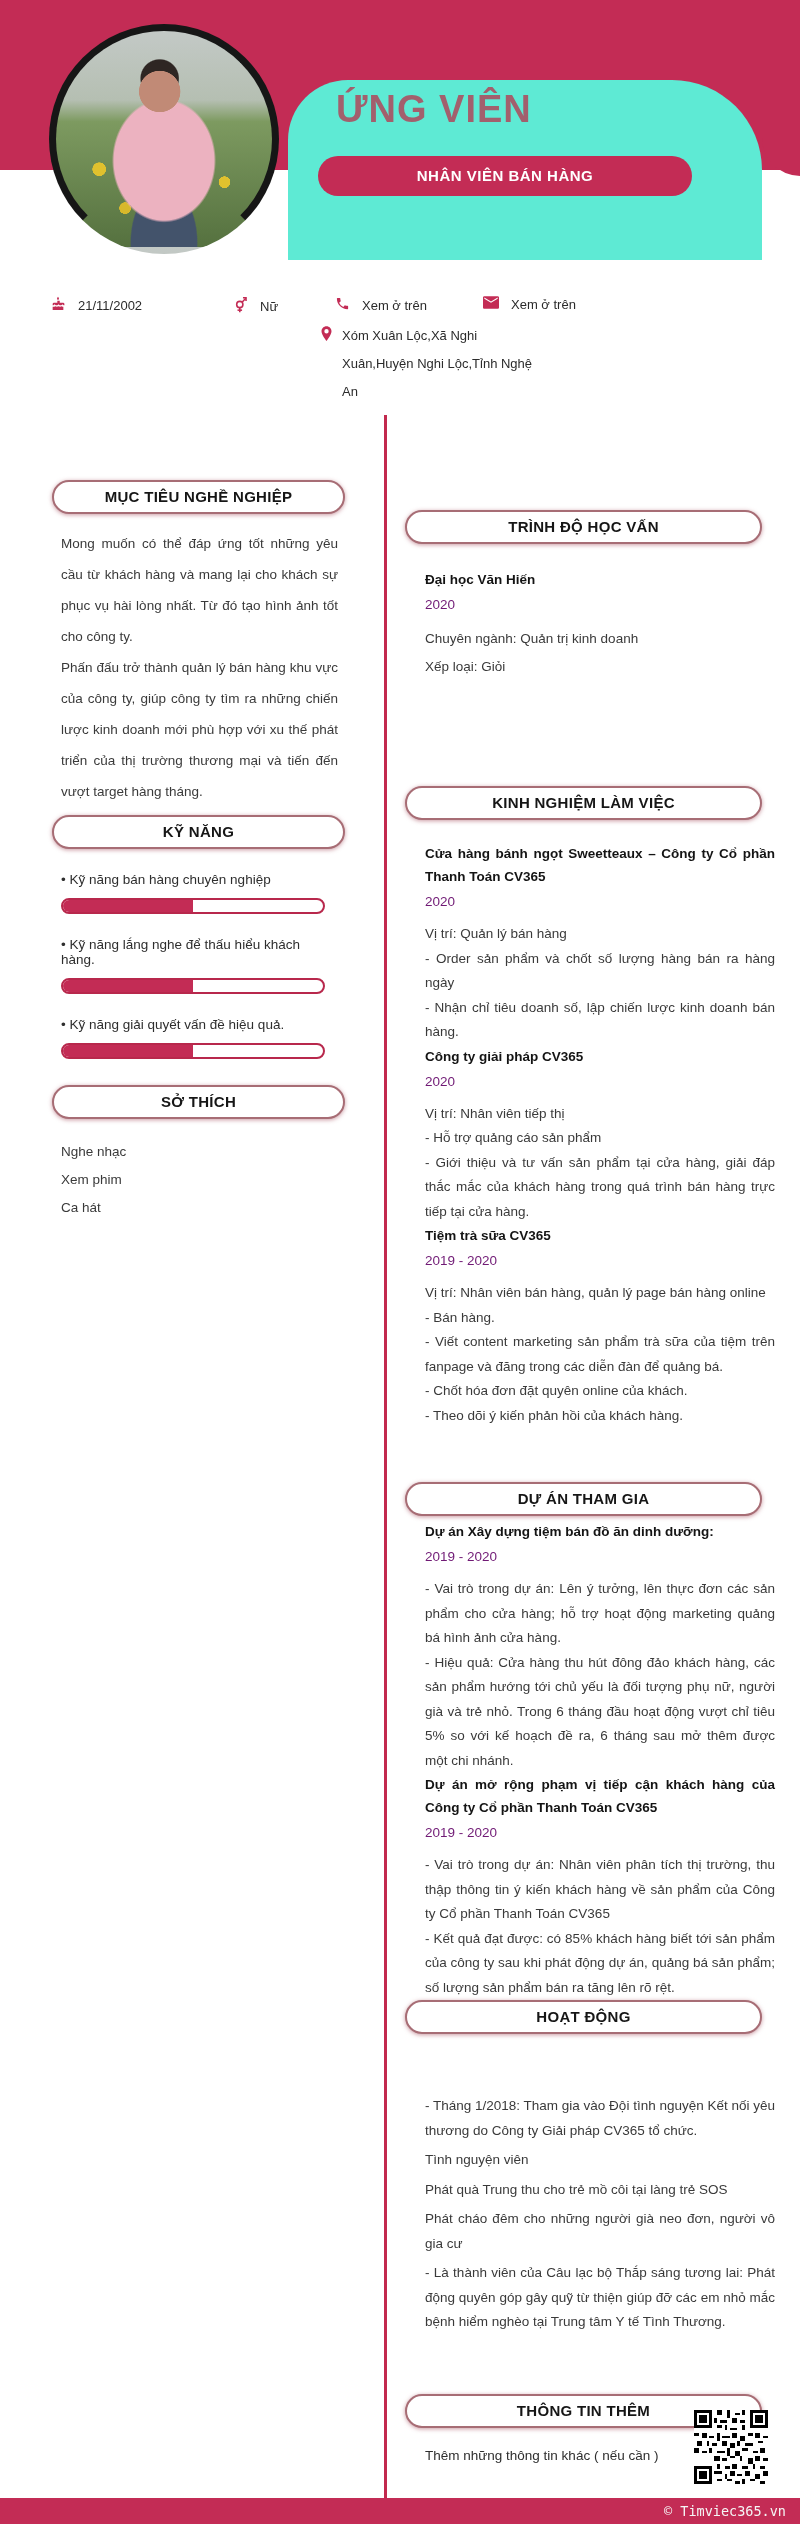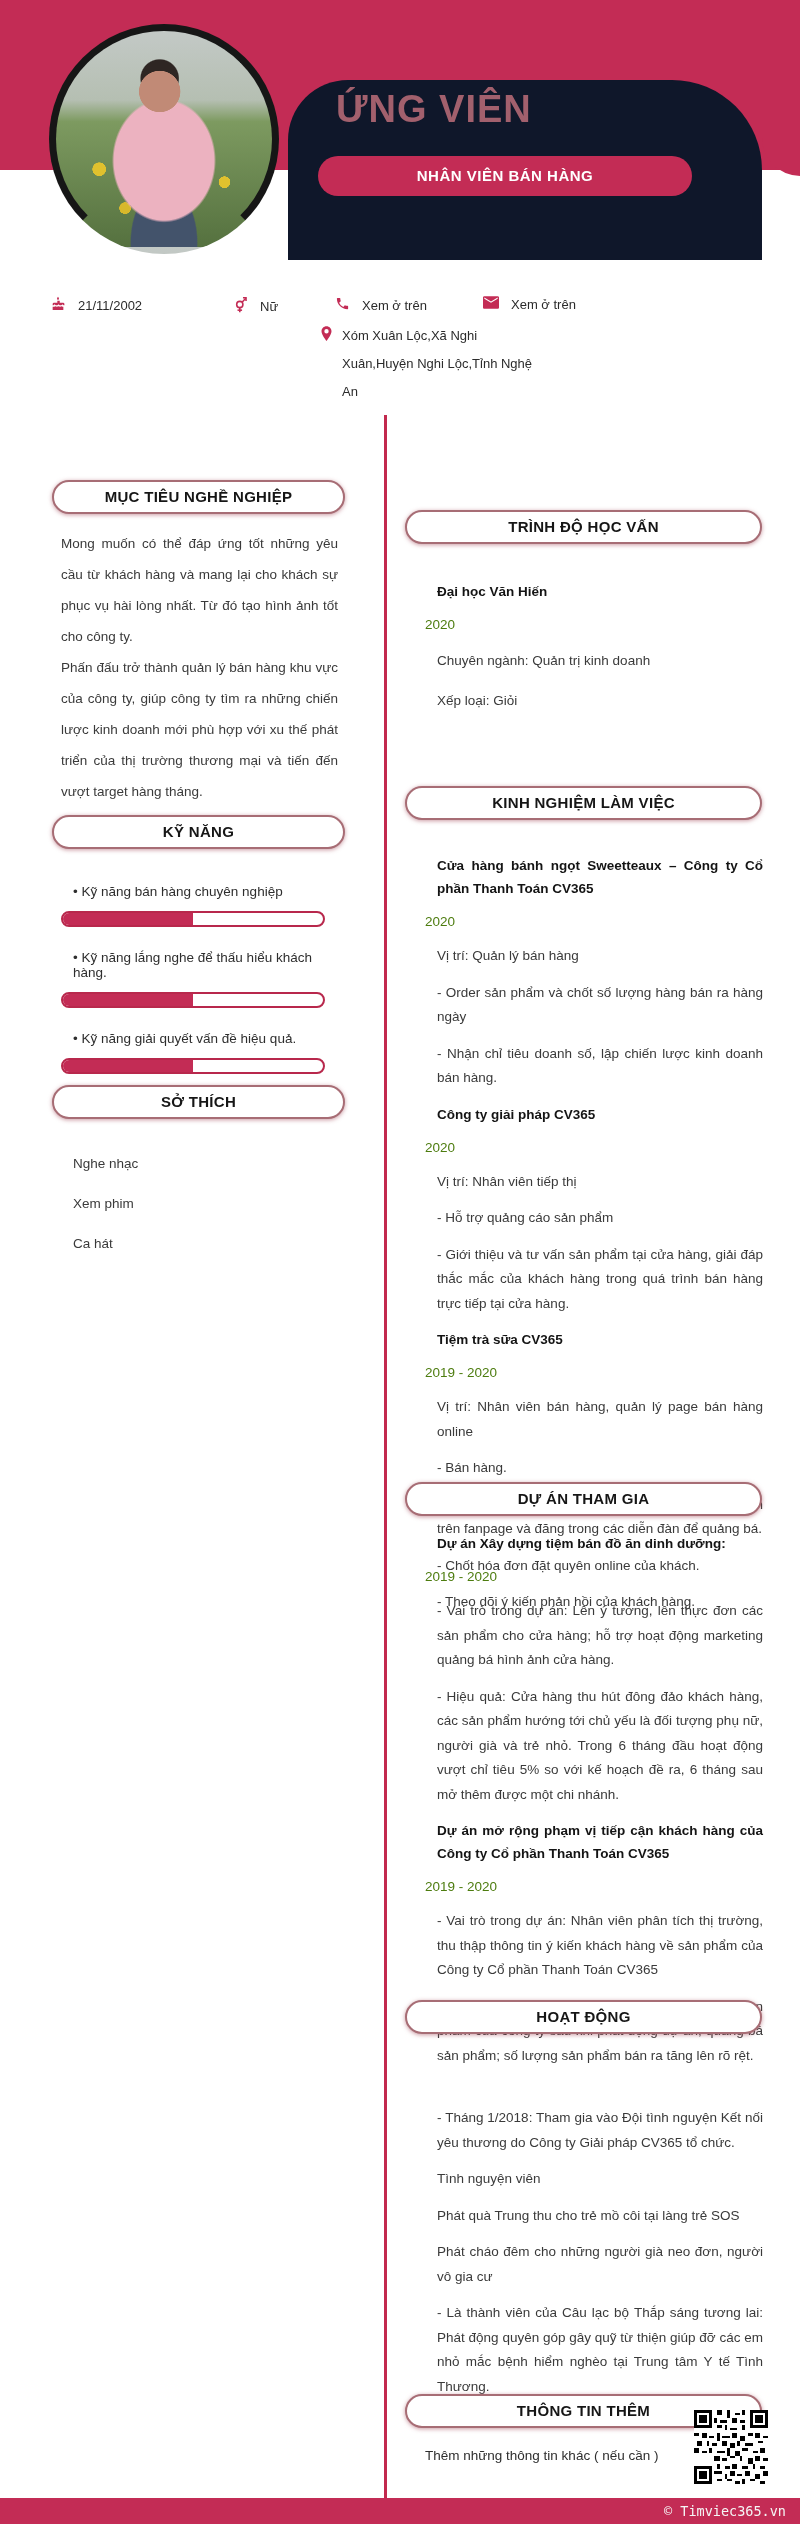--- a/index.html
+++ b/index.html
@@ -3,21 +3,21 @@
 <meta charset="utf-8">
 <style>
   html,body{margin:0;padding:0;background:#e9e9e9;}
   .page{position:relative;width:800px;height:2524px;margin:0 auto;background:#fff;
         overflow:hidden;font-family:"Liberation Sans",sans-serif;color:#3a3a3a;}
 
   
   .band{position:absolute;left:0;top:0;width:800px;height:170px;background:#c32c55;}
   .strip{position:absolute;left:762px;top:0;width:38px;height:176px;background:#c32c55;
          border-bottom-left-radius:46px;}
-  .card{position:absolute;left:288px;top:80px;width:474px;height:180px;background:#0f172a;
+  .card{position:absolute;left:288px;top:80px;width:474px;height:180px;background:#5eead4;
         border-radius:60px 90px 0 0;}
   .cv-title{position:absolute;left:48px;top:8px;font-size:38px;font-weight:bold;
         color:#a2606d;letter-spacing:1px;white-space:nowrap;}
   .badge{position:absolute;left:30px;top:76px;width:374px;height:40px;background:#c32c55;
         border-radius:20px;color:#fff;font-size:15px;font-weight:bold;letter-spacing:.5px;
         text-align:center;line-height:40px;}
   .photo{position:absolute;left:49px;top:24px;width:230px;height:230px;border-radius:50%;
         border:7px solid #161616;border-bottom-color:transparent;background-clip:padding-box;
         box-sizing:border-box;
         background:
@@ -40,36 +40,36 @@
   
   .vline{position:absolute;left:384px;top:415px;width:3px;height:2083px;background:#c2294e;}
   .pill{position:absolute;box-sizing:border-box;height:34px;line-height:30px;background:#fff;
         border:2px solid #a76d75;border-radius:17px;text-align:center;font-size:15px;
         font-weight:bold;color:#161616;letter-spacing:.3px;
         box-shadow:0 1px 4px rgba(160,70,85,.55);}
   .pill-l{left:52px;width:293px;}
   .pill-r{left:405px;width:357px;}
 
   .blk{position:absolute;font-size:13.5px;}
-  .blk p{margin:12px;}
+  .blk p{margin:0;}
   .obj{left:61px;width:277px;line-height:31px;text-align:justify;}
   .obj p{margin:0;}
   .skills{left:61px;width:264px;}
   .skill-label{font-size:13.5px;color:#2e2e2e;margin:0;}
   .skill-label::before{content:"•  ";color:#2e2e2e;}
   .bar{box-sizing:border-box;width:264px;height:16px;border:2px solid #b8284c;
         border-radius:8px;margin:11px 0 23px 0;background:#fff;overflow:hidden;}
   .fill{height:100%;width:50%;background:#c32c55;}
   .hobbies{left:61px;width:277px;}
   .hobbies p{line-height:28px;}
 
   .rblk{left:405px;width:370px;}
   .indent{margin-left:20px;}
   .b{font-weight:bold;color:#141414;line-height:23px;text-align:justify;}
-  .year{color:#4d7c0f;margin:4px 0 10px 0 !important;line-height:20px;}
+  .year{color:#701a75;margin:4px 0 10px 0 !important;line-height:20px;}
   .txt, .lines p{line-height:24.5px;text-align:justify;color:#3a3a3a;}
   .act .lines p{margin-bottom:5px;}
   .edu-lines p{line-height:28px;}
 
   
   .qr{position:absolute;left:694px;top:2410px;width:74px;height:74px;background:#fff;}
   .note{position:absolute;left:425px;top:2448px;width:270px;font-size:13.5px;color:#2e2e2e;}
   .footer{position:absolute;left:0;bottom:0;width:800px;height:26px;background:#c32c55;
         color:#f5f5f5;font-family:"DejaVu Sans Mono",monospace;font-size:13.5px;
         line-height:26px;text-align:right;box-sizing:border-box;padding-right:14px;}

